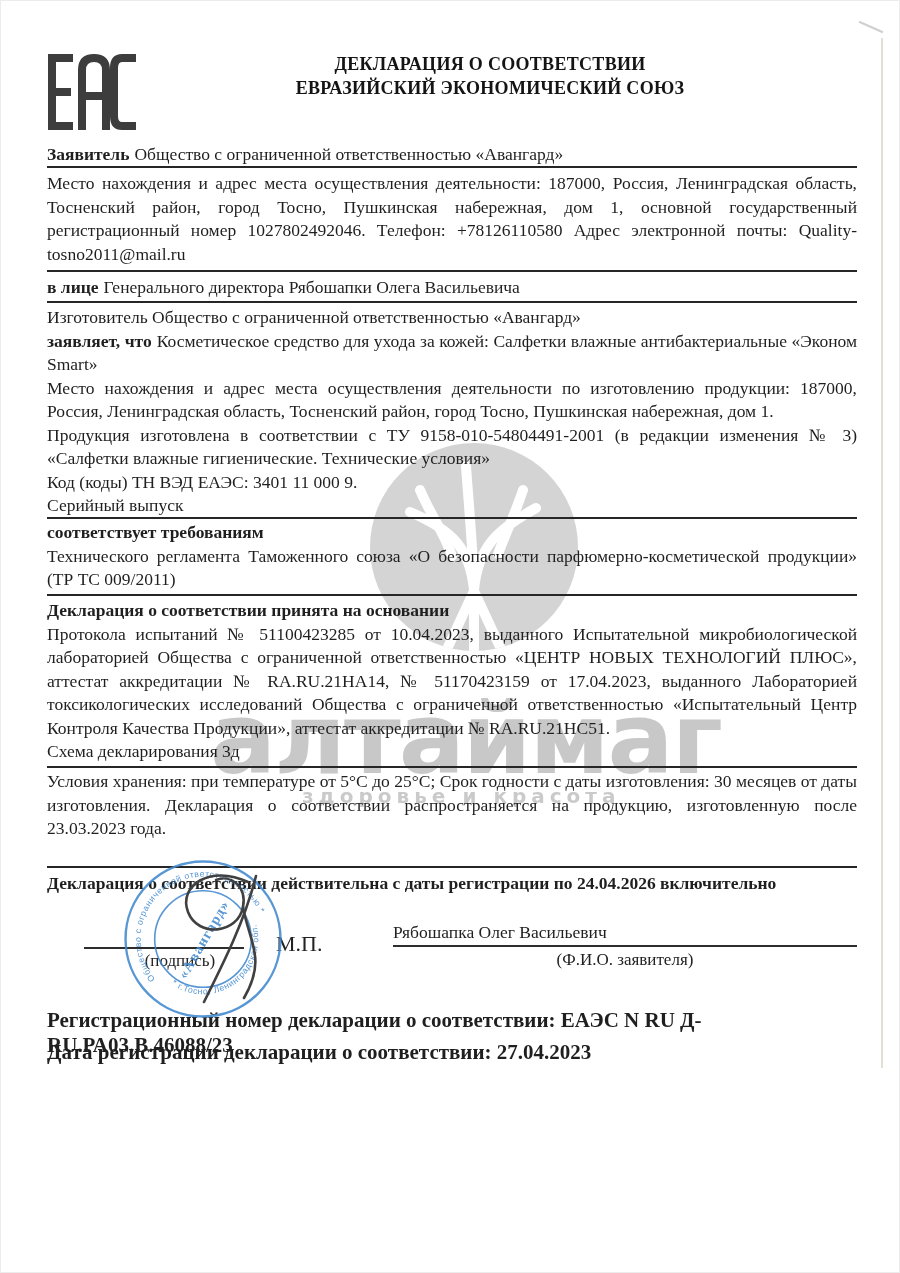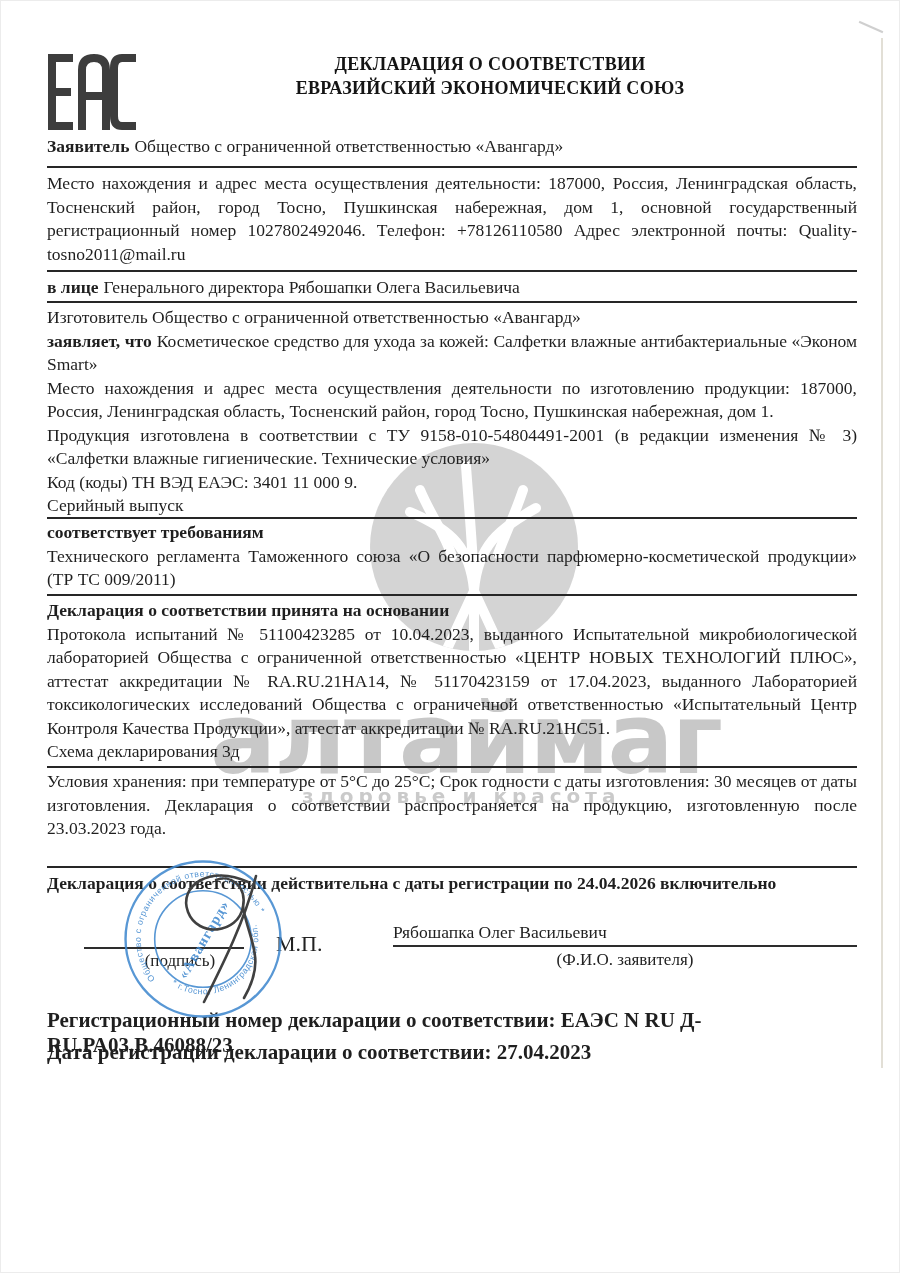--- a/index.html
+++ b/index.html
@@ -91,21 +91,21 @@
     </div>
 
     <div class="rule" style="top:166px"></div>
     <div class="rule" style="top:270px"></div>
     <div class="rule" style="top:301px"></div>
     <div class="rule" style="top:517px"></div>
     <div class="rule" style="top:594px"></div>
     <div class="rule" style="top:766px"></div>
     <div class="rule" style="top:866px"></div>
 
-    <div class="block" style="top:135px">
+    <div class="block" style="top:143px">
       <p><span class="lead">Заявитель</span><span>Общество с ограниченной ответственностью «Авангард»</span></p>
     </div>
 
     <div class="block" style="top:172px">
       <p>Место нахождения и адрес места осуществления деятельности: 187000, Россия, Ленинградская область, Тосненский район, город Тосно, Пушкинская набережная, дом 1, основной государственный регистрационный номер 1027802492046. Телефон: +78126110580 Адрес электронной почты: Quality-tosno2011@mail.ru</p>
     </div>
 
     <div class="block" style="top:276px">
       <p><span class="lead">в лице</span><span>Генерального директора Рябошапки Олега Васильевича</span></p>
     </div>

